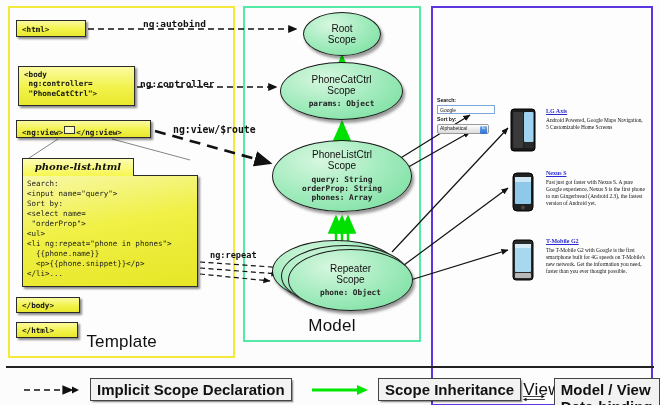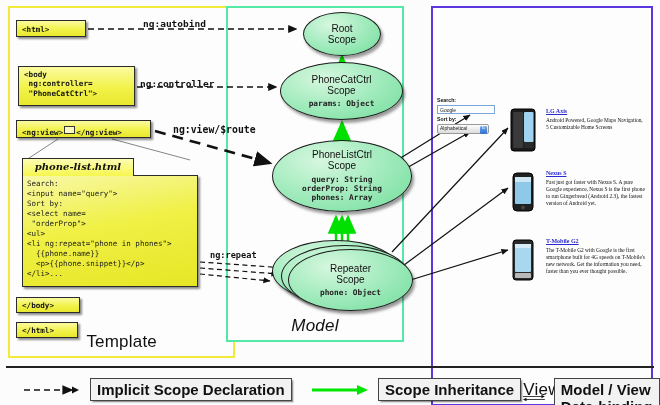--- a/index.html
+++ b/index.html
@@ -8,21 +8,21 @@
     background:#ffffff;
     font-family:"Liberation Sans", sans-serif;
     overflow:hidden;
     position:relative;
   }
   #stage{position:absolute;left:0;top:0;width:660px;height:405px;background:#fcfcfc;}
 
   
   .panel{position:absolute;background:#fdfdfd;box-sizing:border-box;}
   #panel-template{left:8px;top:6px;width:227px;height:352px;border:2px solid #f2e93a;}
-  #panel-model{left:226px;top:6px;width:178px;height:336px;border:2px solid #55e9a8;font-style:italic;}
+  #panel-model{left:243px;top:6px;width:178px;height:336px;border:2px solid #55e9a8;}
   #panel-view{left:431px;top:6px;width:222px;height:400px;border:2px solid #5b35e0;}
   .panel-label{
     position:absolute;bottom:4px;width:100%;text-align:center;
     font-size:17px;color:#111;letter-spacing:.2px;
   }
   #panel-template .panel-label{text-align:right;padding-right:76px;width:auto;right:0;}
 
   
   .ybox{
     position:absolute;box-sizing:border-box;

